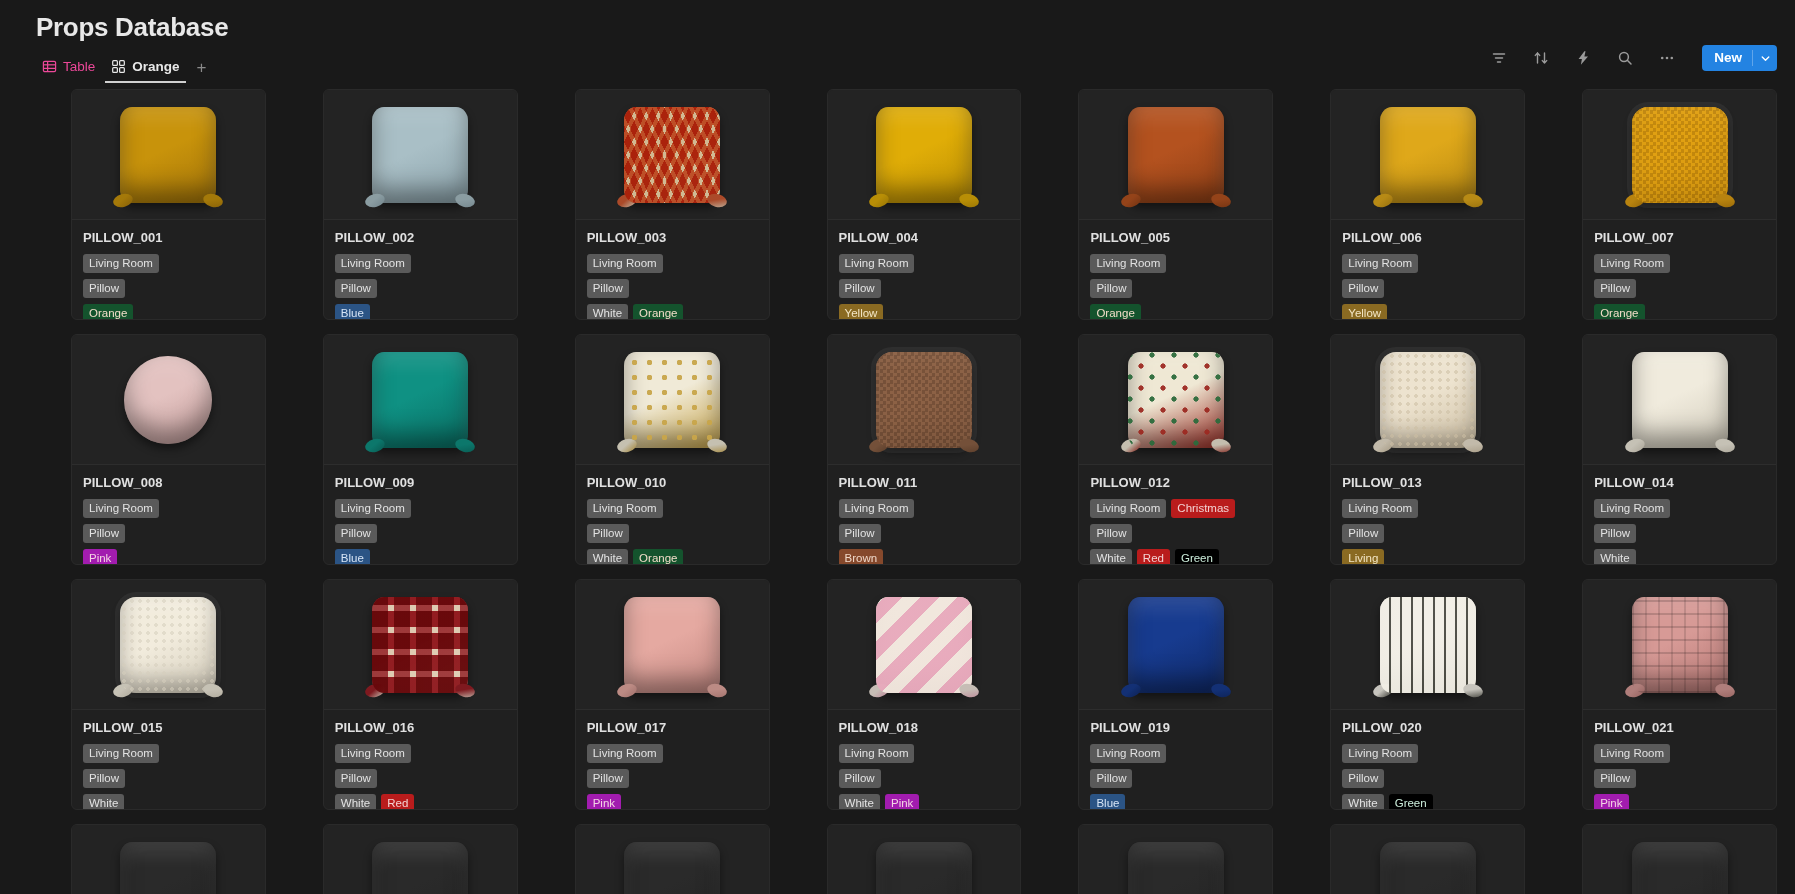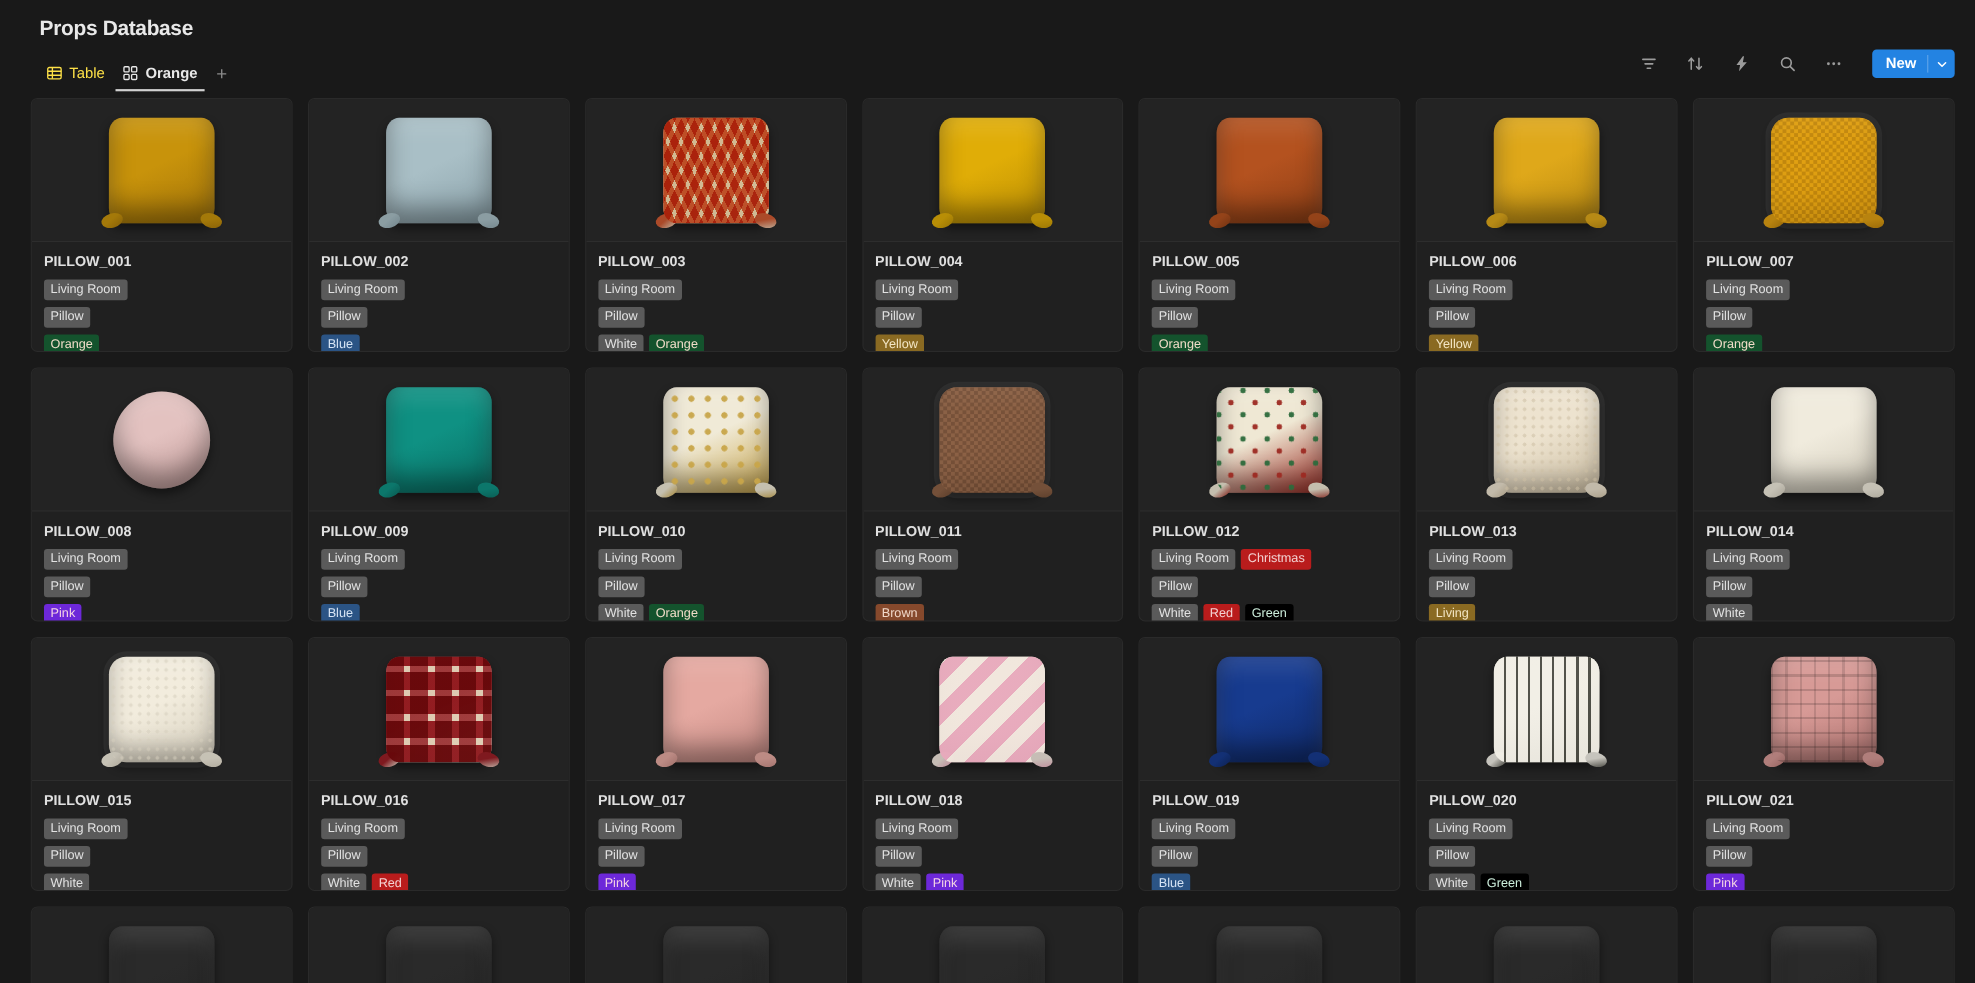--- a/index.html
+++ b/index.html
@@ -7,31 +7,31 @@
     width: 1795px; height: 894px;
     background: #191919;
     font-family: "Liberation Sans", sans-serif;
     overflow: hidden;
   }
   body { color: #d4d4d4; }
 
   
   .page-header { padding: 10px 0 0 36px; position: relative; }
   .page-title {
-    font-size: 19px; font-weight: bold; color: #e8e8e8;
+    font-size: 26px; font-weight: bold; color: #e8e8e8;
     letter-spacing: -0.3px; line-height: 34px;
   }
   .tabbar {
     display: flex; align-items: flex-end; gap: 4px;
     margin-top: 9px; height: 30px;
   }
   .tab {
     display: flex; align-items: center; gap: 6px;
     padding: 3px 6px 7px 6px;
-    font-size: 13.5px; color: #fde047; cursor: pointer;
+    font-size: 13.5px; color: #ec4899; cursor: pointer;
     border-bottom: 2px solid transparent;
   }
   .tab.active { color: #e8e8e8; font-weight: bold; border-bottom-color: #d0d0d0; }
   .tab-icon { display: inline-flex; width: 15px; height: 15px; }
   .tab-add {
     font-size: 17px; color: #8a8a8a; padding: 1px 7px 7px 7px;
     cursor: pointer; line-height: 17px;
   }
 
   
@@ -69,20 +69,21 @@
     overflow: hidden;
     align-content: start;
   }
   .card {
     background: #202020;
     border: 1px solid #2a2a2a;
     border-radius: 6px;
     overflow: hidden;
     cursor: pointer;
     height: 231px;
+    margin-left: 43px;
   }
   .card-media {
     height: 130px; background: #232323;
     border-bottom: 1px solid #2d2d2d;
     display: flex; align-items: center; justify-content: center;
     overflow: hidden;
   }
   .card-body { padding: 10px 11px 0 11px; }
   .card-title {
     font-size: 13px; font-weight: bold; color: #e0e0e0;
@@ -92,21 +93,21 @@
   .tag-row { display: flex; flex-wrap: wrap; gap: 5px; margin-bottom: 6px; }
   .tag {
     display: inline-block; font-size: 11.5px; line-height: 16px;
     padding: 1px 6px 2px 6px; border-radius: 3px;
     white-space: nowrap;
   }
   .t-default { background: #5a5a5a; color: #e2e2e2; }
   .t-blue    { background: #2b5485; color: #d6e4f5; }
   .t-orange  { background: #14532d; color: #f2ddc9; }
   .t-yellow  { background: #8a6a22; color: #f3e6c5; }
-  .t-pink    { background: #6d28d9; color: #f4d3e4; }
+  .t-pink    { background: #a21caf; color: #f4d3e4; }
   .t-red     { background: #b91c1c; color: #f3d2d2; }
   .t-green   { background: #000000; color: #cdeedc; }
   .t-brown   { background: #86492c; color: #f0d8c9; }
 
   
   .pillow-wrap { width: 118px; height: 112px; position: relative; }
   .pillow {
     position: absolute; left: 11px; top: 8px;
     width: 96px; height: 96px;
     border-radius: 12px / 14px;

